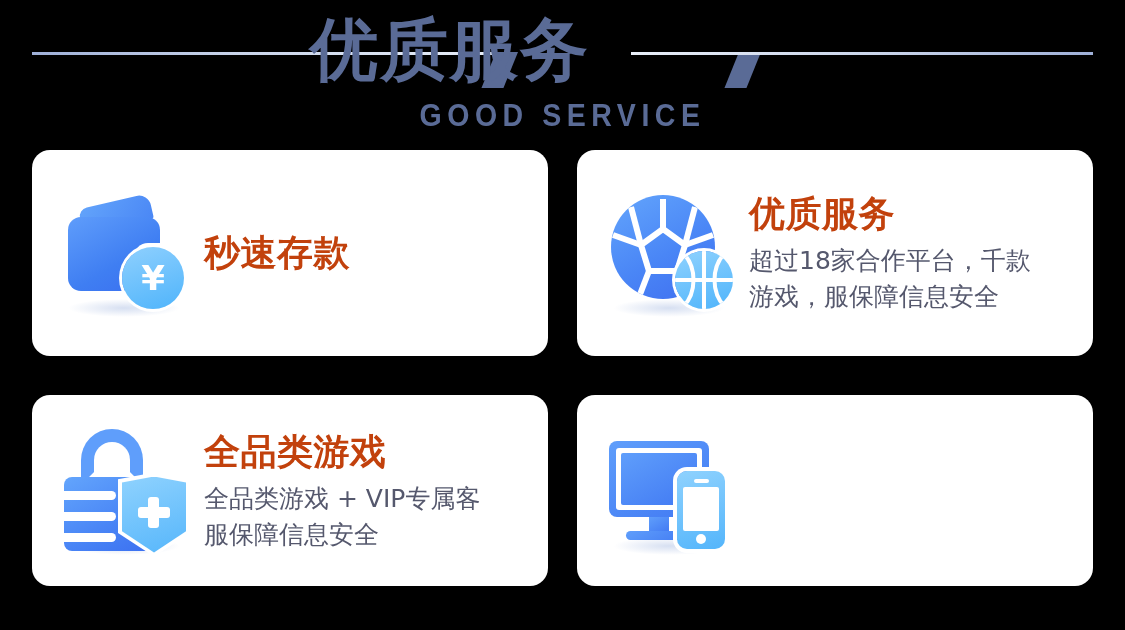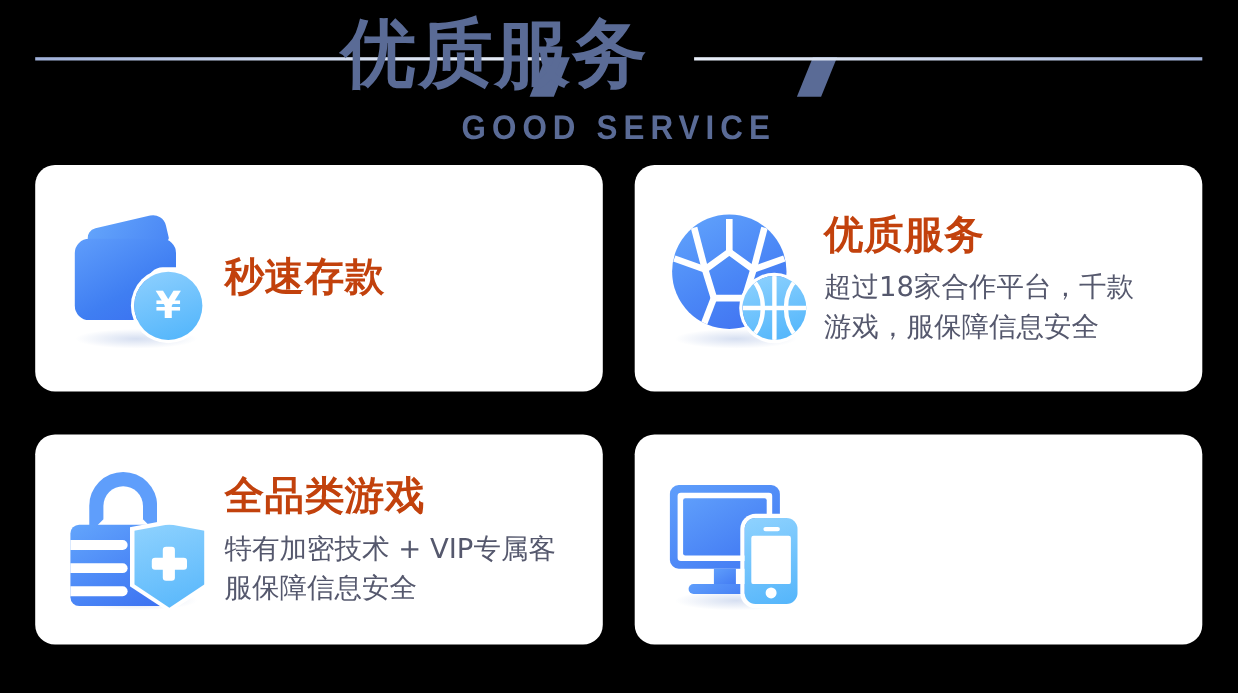--- a/index.html
+++ b/index.html
@@ -408,21 +408,21 @@
         <div class="lock-slot s1"></div>
         <div class="lock-slot s2"></div>
         <div class="lock-slot s3"></div>
         <div class="shield-ring"></div>
         <div class="shield"></div>
         <div class="shield-plus-h"></div>
         <div class="shield-plus-v"></div>
       </div>
       <div class="card-text">
         <div class="card-title">全品类游戏</div>
-        <div class="card-sub wide">特有加密技术 + VIP专属客
+        <div class="card-sub wide">全品类游戏 + VIP专属客
 服保障信息安全</div>
       </div>
     </div>
 
     <div class="card">
       <div class="card-icon">
         <div class="ico-shadow"></div>
         <div class="monitor-outer"></div>
         <div class="monitor-inner"></div>
         <div class="monitor-screen"></div>

